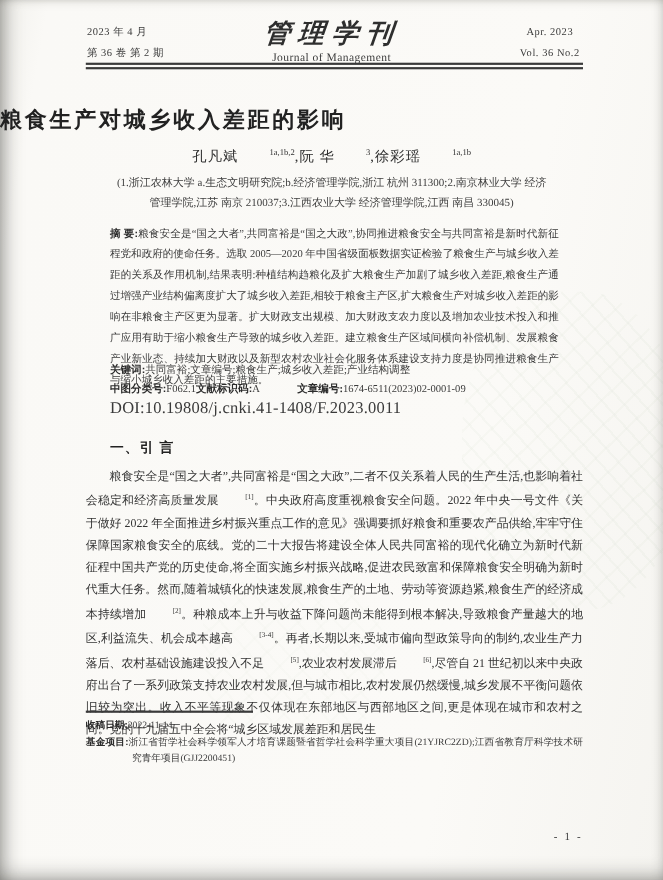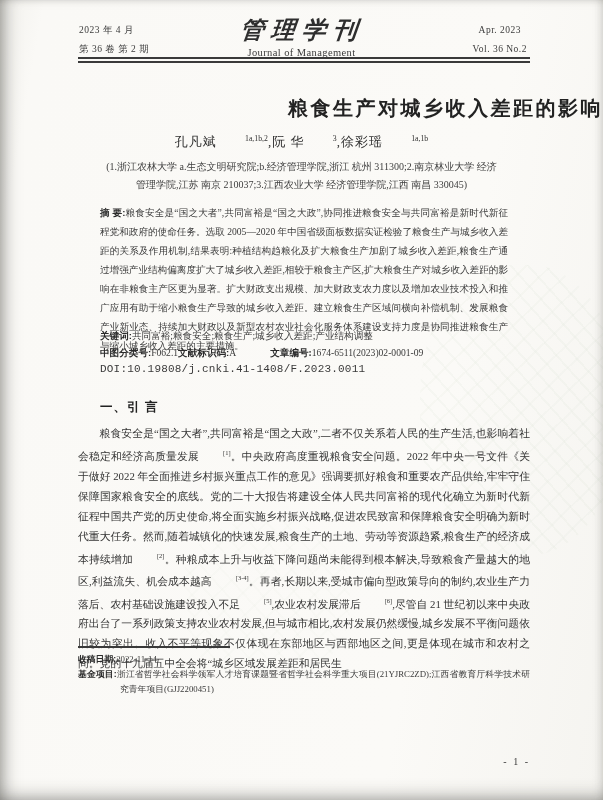--- a/index.html
+++ b/index.html
@@ -32,37 +32,37 @@
   .journal-cn{
     font-size:24px;font-weight:700;font-style:italic;letter-spacing:7px;color:#2e2e2e;
     transform:skewX(-6deg);display:inline-block;
     font-family:"Liberation Serif","DejaVu Serif",serif;
   }
   .journal-en{font-size:10.5px;color:#3b3b3b;margin-top:1px;letter-spacing:.4px;}
   .rule{position:absolute;left:78px;width:452px;}
   .rule-a{top:57px;height:2px;background:#3a3a3a;}
   .rule-b{top:60.5px;height:2px;background:#3a3a3a;}
   .title{
-    position:absolute;top:95px;left:0;width:100%;text-align:right;
+    position:absolute;top:95px;left:0;width:100%;text-align:left;
     font-family:"Liberation Sans","DejaVu Sans",sans-serif;
     font-size:20px;font-weight:700;letter-spacing:2.5px;color:#222;
   }
   .authors{position:absolute;top:133px;left:0;width:100%;text-align:center;font-size:13px;color:#2f2f2f;letter-spacing:1px;}
   .authors sup,.seg sup{font-size:.60em;vertical-align:super;letter-spacing:0;margin-left:24px;}
   .affil{position:absolute;top:158px;left:0;width:100%;text-align:center;font-size:10px;line-height:18px;color:#3d3d3d;}
   .abs{
     position:absolute;top:203px;left:100px;width:408px;
     font-size:9.6px;line-height:19px;text-align:justify;color:#3a3a3a;
   }
   .blk-label{font-weight:700;font-family:"Liberation Sans","DejaVu Sans",sans-serif;color:#2b2b2b;}
   .kw{position:absolute;top:330px;left:100px;width:408px;font-size:9.6px;color:#3a3a3a;}
   .clc{position:absolute;top:347px;left:100px;width:430px;font-size:9.6px;color:#3a3a3a;white-space:nowrap;}
   .clc .gap1{}
   .clc .gap2{margin-left:34px;font-family:Liberation Serif, serif;}
-  .doi{position:absolute;top:363px;left:100px;font-size:11px;color:#3a3a3a;letter-spacing:.2px;font-family:Liberation Mono, monospace;}
+  .doi{position:absolute;top:363px;left:100px;font-size:15px;color:#3a3a3a;letter-spacing:.2px;}
   .sec-h{
     position:absolute;top:399px;left:100px;
     font-family:"Liberation Sans","DejaVu Sans",sans-serif;
     font-size:12.5px;font-weight:700;color:#222;letter-spacing:1px;
   }
   .body-p{
     position:absolute;top:423px;left:78px;width:452px;
     font-size:10.8px;line-height:20px;text-align:justify;color:#333;
     text-indent:2em;
   }
@@ -96,21 +96,21 @@
 
   <div class="title">粮食生产对城乡收入差距的影响</div>
   <div class="authors seg">孔凡斌 <sup>1a,1b,2</sup>,阮  华 <sup>3</sup>,徐彩瑶 <sup>1a,1b</sup></div>
   <div class="affil">
     <div>(1.浙江农林大学 a.生态文明研究院;b.经济管理学院,浙江 杭州 311300;2.南京林业大学 经济</div>
     <div>管理学院,江苏 南京 210037;3.江西农业大学 经济管理学院,江西 南昌 330045)</div>
   </div>
 
   <div class="abs"><span class="blk-label">摘  要:</span><span>粮食安全是“国之大者”,共同富裕是“国之大政”,协同推进粮食安全与共同富裕是新时代新征程党和政府的使命任务。选取 2005—2020 年中国省级面板数据实证检验了粮食生产与城乡收入差距的关系及作用机制,结果表明:种植结构趋粮化及扩大粮食生产加剧了城乡收入差距,粮食生产通过增强产业结构偏离度扩大了城乡收入差距,相较于粮食主产区,扩大粮食生产对城乡收入差距的影响在非粮食主产区更为显著。扩大财政支出规模、加大财政支农力度以及增加农业技术投入和推广应用有助于缩小粮食生产导致的城乡收入差距。建立粮食生产区域间横向补偿机制、发展粮食产业新业态、持续加大财政以及新型农村农业社会化服务体系建设支持力度是协同推进粮食生产与缩小城乡收入差距的主要措施。</span></div>
 
-  <div class="kw"><span class="blk-label">关键词:</span><span>共同富裕;粮食安全;粮食生产;城乡收入差距;产业结构调整</span></div>
+  <div class="kw"><span class="blk-label">关键词:</span><span>共同富裕;文章编号;粮食生产;城乡收入差距;产业结构调整</span></div>
 
   <div class="clc"><span class="blk-label">中图分类号:</span><span>F062.1</span><span class="blk-label gap1">文献标识码:</span><span>A</span><span class="blk-label gap2">文章编号:</span><span>1674-6511(2023)02-0001-09</span></div>
 
   <div class="doi">DOI:10.19808/j.cnki.41-1408/F.2023.0011</div>
 
   <div class="sec-h">一、引  言</div>
   <div class="body-p seg">粮食安全是“国之大者”,共同富裕是“国之大政”,二者不仅关系着人民的生产生活,也影响着社会稳定和经济高质量发展<sup>[1]</sup>。中央政府高度重视粮食安全问题。2022 年中央一号文件《关于做好 2022 年全面推进乡村振兴重点工作的意见》强调要抓好粮食和重要农产品供给,牢牢守住保障国家粮食安全的底线。党的二十大报告将建设全体人民共同富裕的现代化确立为新时代新征程中国共产党的历史使命,将全面实施乡村振兴战略,促进农民致富和保障粮食安全明确为新时代重大任务。然而,随着城镇化的快速发展,粮食生产的土地、劳动等资源趋紧,粮食生产的经济成本持续增加<sup>[2]</sup>。种粮成本上升与收益下降问题尚未能得到根本解决,导致粮食产量越大的地区,利益流失、机会成本越高<sup>[3-4]</sup>。再者,长期以来,受城市偏向型政策导向的制约,农业生产力落后、农村基础设施建设投入不足<sup>[5]</sup>,农业农村发展滞后<sup>[6]</sup>,尽管自 21 世纪初以来中央政府出台了一系列政策支持农业农村发展,但与城市相比,农村发展仍然缓慢,城乡发展不平衡问题依旧较为突出。收入不平等现象不仅体现在东部地区与西部地区之间,更是体现在城市和农村之间。党的十九届五中全会将“城乡区域发展差距和居民生</div>
 
   <div class="fn-rule"></div>
   <div class="footer">

